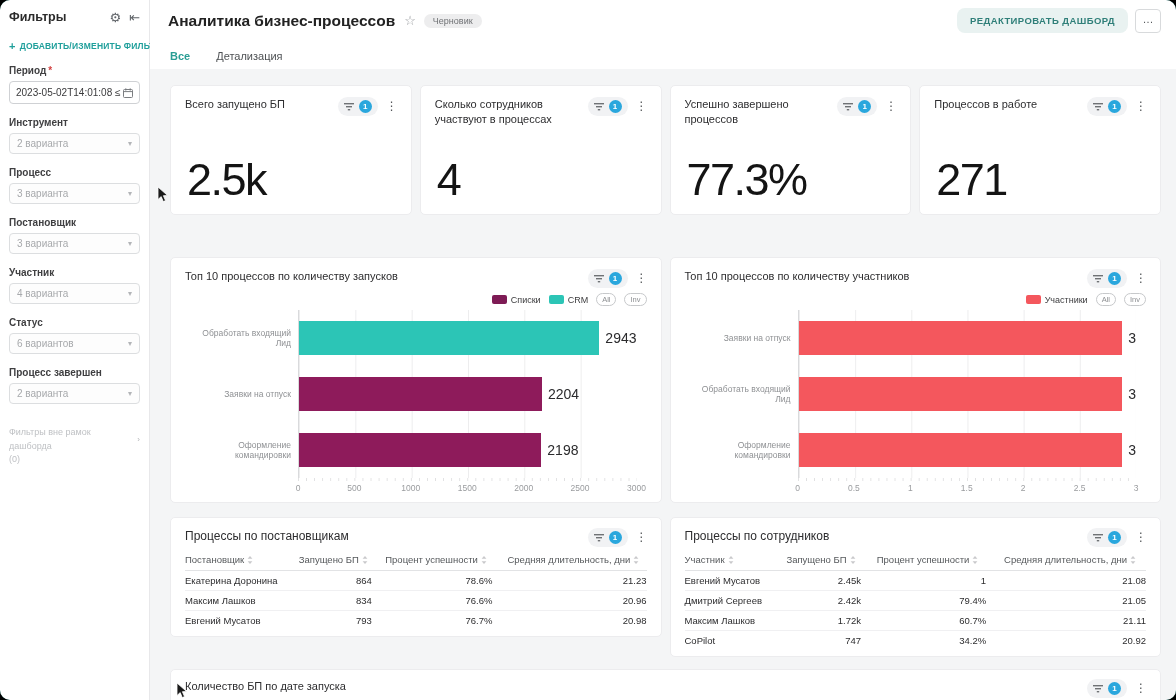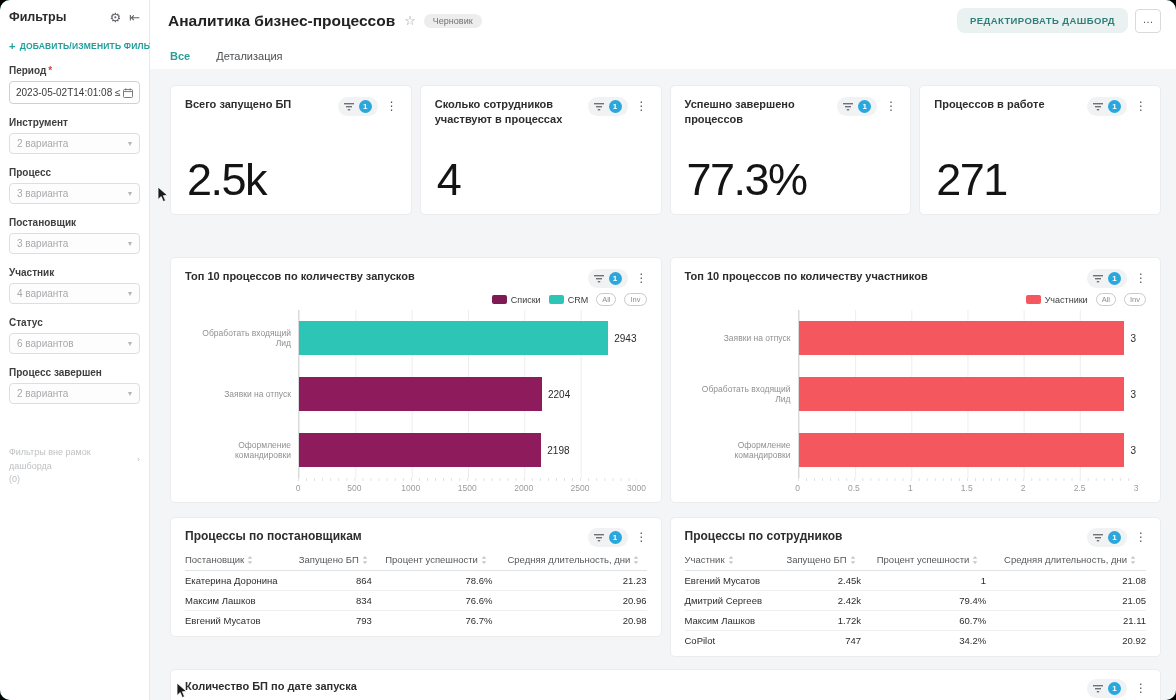--- a/index.html
+++ b/index.html
@@ -13,21 +13,21 @@
   .sb-ico{color:#5f6368;font-size:13px;margin-left:8px;cursor:pointer;line-height:1;}
   .sb-add{display:flex;align-items:center;gap:4px;color:#1f9f9b;font-size:8.5px;font-weight:700;letter-spacing:.2px;margin:10px 0 4px;cursor:pointer;white-space:nowrap;}
   .sb-add .plus{font-size:11px;font-weight:700;}
   .sb-label{font-size:10px;font-weight:600;color:#3f3f41;margin:13px 0 5px;}
   .sb-label .req{color:#d23f3f;margin-left:2px;}
   .sb-input{display:flex;align-items:center;border:1px solid #cfd1d4;border-radius:4px;height:23px;padding:0 6px;font-size:10px;color:#3a3a3c;background:#fff;box-sizing:border-box;}
   .sb-input .val{flex:1;white-space:nowrap;overflow:hidden;}
   .sb-select{display:flex;align-items:center;border:1px solid #dcdee0;border-radius:4px;height:21px;padding:0 7px;font-size:10px;color:#a7a9ac;background:#fdfdfd;box-sizing:border-box;cursor:pointer;}
   .sb-select .val{flex:1;}
   .chev{color:#b3b5b8;font-size:8px;}
-  .sb-foot{margin-top:42px;font-size:9px;color:#bfc1c4;line-height:1.5;cursor:pointer;}
+  .sb-foot{margin-top:22px;font-size:9px;color:#bfc1c4;line-height:1.5;cursor:pointer;}
   .sb-foot .row{display:flex;align-items:center;}
   .sb-foot .row span:first-child{flex:1;}
 
   
   .main{position:absolute;left:150px;top:0;right:0;bottom:0;}
   .m-head{display:flex;align-items:center;padding:8px 15px 4px 18px;background:#fff;}
   .m-title{font-size:15.5px;font-weight:700;color:#222;}
   .star{color:#9a9da0;font-size:13px;margin:0 8px 0 9px;cursor:pointer;}
   .draft{background:#ededee;border-radius:9px;padding:2px 9px;font-size:9px;color:#707275;}
   .m-head-right{margin-left:auto;display:flex;align-items:center;gap:7px;}
@@ -36,21 +36,21 @@
   .tabbar{display:flex;gap:22px;padding:8px 0 0 18px;background:#fff;border-bottom:6px solid #eab308;}
   .tab{font-size:11px;color:#4e5154;padding:5px 2px 8px;cursor:pointer;border-bottom:2px solid transparent;}
   .tab.active{color:#2a9d94;border-bottom-color:#2a9d94;font-weight:600;}
 
   
   .content{position:absolute;top:69px;left:0;right:0;bottom:-80px;background:#f4f5f6;padding:16px 15px 0 20px;box-sizing:border-box;}
   .card{background:#fff;border:1px solid #ececee;border-radius:5px;box-sizing:border-box;}
   .row{display:flex;gap:8px;}
 
   .whead{display:flex;align-items:flex-start;padding:11px 10px 0 14px;}
-  .wtitle{font-size:11px;font-weight:700;color:#2d2d2f;line-height:1.35;flex:1;padding-right:6px;}
+  .wtitle{font-size:11px;font-weight:400;color:#2d2d2f;line-height:1.35;flex:1;padding-right:6px;}
   .wctrl{display:flex;align-items:center;gap:5px;flex-shrink:0;}
   .fpill{display:flex;align-items:center;gap:5px;background:#f1f2f4;border-radius:10px;padding:3px 6px;cursor:pointer;}
   .fbadge{width:13px;height:13px;border-radius:50%;background:#2aa7dd;color:#fff;font-size:8px;font-weight:700;display:flex;align-items:center;justify-content:center;}
   .kebab{color:#54575a;font-size:12px;padding:0 3px;cursor:pointer;line-height:1.2;}
 
   
   .kpi{flex:1;height:130px;display:flex;flex-direction:column;}
   .kpi-value{margin-top:auto;padding:0 16px 12px;font-size:45px;letter-spacing:-1.5px;color:#141414;line-height:1;}
 
   
@@ -59,21 +59,21 @@
   .sw{width:15px;height:9px;border-radius:2px;display:inline-block;}
   .lg-item{display:flex;align-items:center;gap:4px;cursor:pointer;}
   .pill{border:1px solid #c7c9cb;border-radius:9px;padding:1px 5px;font-size:7.5px;color:#8d8f92;cursor:pointer;background:#fff;}
   .chart-body{flex:1;padding:2px 24px 8px 14px;display:flex;flex-direction:column;}
   .plot{display:flex;flex:1;}
   .cats{width:106px;display:flex;flex-direction:column;padding-right:7px;}
   .cats div{flex:1;display:flex;align-items:center;justify-content:flex-end;font-size:8.5px;color:#8f9194;text-align:right;line-height:1.2;}
   .bars{flex:1;position:relative;border-left:1px solid #d9dadc;background-image:linear-gradient(to right,#ededee 1px,transparent 1px);background-size:calc(100%/6) 100%;display:flex;flex-direction:column;}
   .brow{flex:1;display:flex;align-items:center;white-space:nowrap;}
   .bar{height:34px;}
-  .bval{font-size:10px;color:#2b2b2d;margin-left:6px;}
+  .bval{font-size:14px;color:#2b2b2d;margin-left:6px;}
   .xaxis{position:relative;height:16px;margin-left:113px;}
   .xaxis::before{content:"";position:absolute;left:0;right:0;top:0;height:3px;background-image:linear-gradient(to right,#cfcfd1 1px,transparent 1px);background-size:calc(100%/42) 3px;opacity:.65;}
   .tick{position:absolute;top:5px;transform:translateX(-50%);font-size:8.5px;color:#9a9c9f;}
 
   
   .tbl-card{flex:1;}
   .tblwrap{padding:2px 14px 6px;}
   table{width:100%;border-collapse:collapse;font-size:9.5px;}
   th{font-weight:400;color:#55585b;text-align:center;padding:5px 0 5px 8px;border-bottom:1px solid #e2e3e5;white-space:nowrap;cursor:pointer;}
   th:first-child{text-align:left;padding-left:0;}

